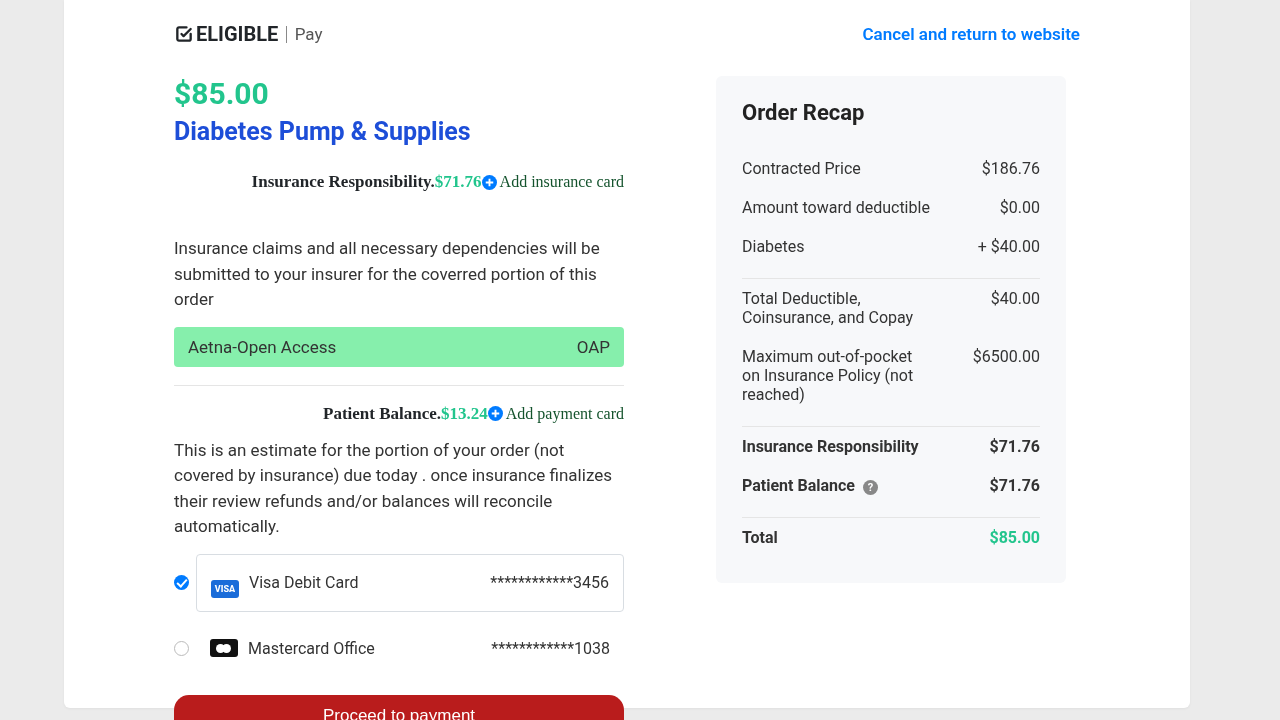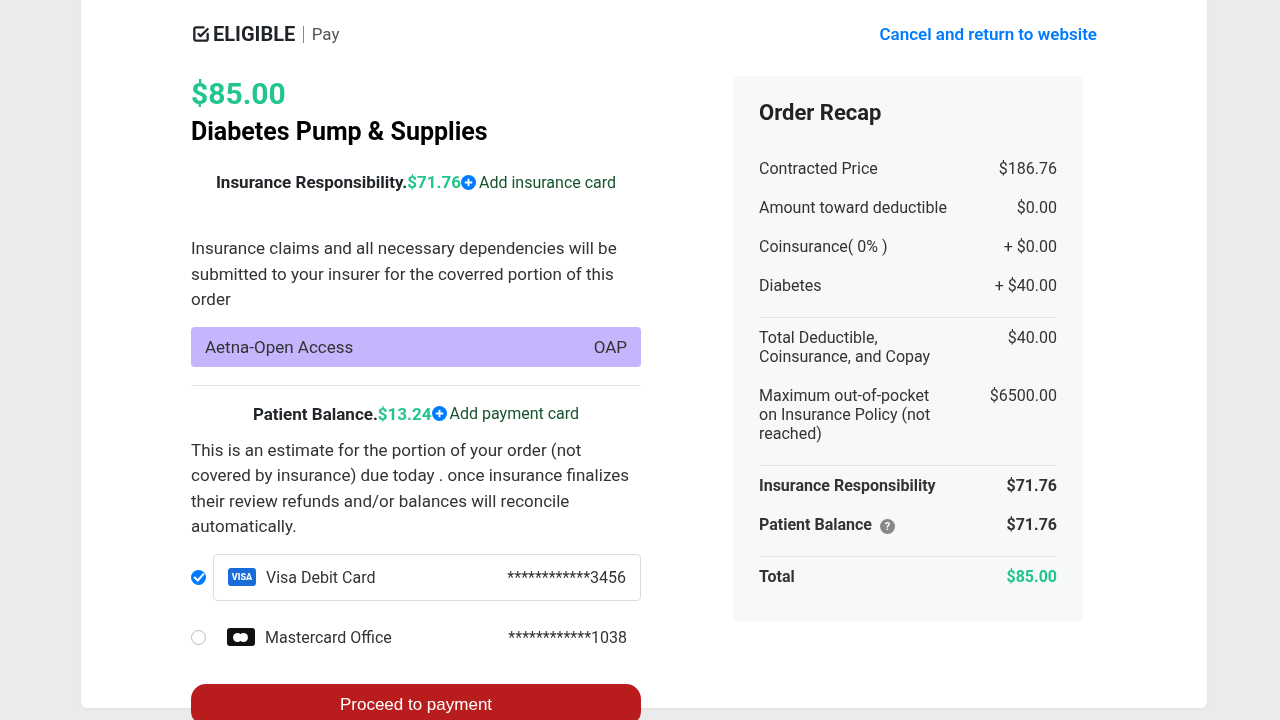--- a/index.html
+++ b/index.html
@@ -6,21 +6,21 @@
   html, body {
     width: 1280px;
     height: 720px;
     background: #ebebeb;
     font-family: -apple-system, BlinkMacSystemFont, "Segoe UI", Roboto, "Helvetica Neue", Arial, sans-serif;
     color: #212529;
     overflow: hidden;
   }
   .card {
     position: absolute;
-    left: 81px;
+    left: 64px;
     top: 0;
     width: 1126px;
     height: 708px;
     background: #fff;
     border-radius: 0 0 6px 6px;
     box-shadow: 0 1px 3px rgba(0,0,0,0.05);
     padding: 22px 110px 46px 110px;
   }
   .topbar {
     display: flex;
@@ -53,48 +53,49 @@
   .left { flex: 1; max-width: 450px; }
   .price {
     color: #22c58d;
     font-size: 30px;
     font-weight: 700;
     margin-bottom: 6px;
   }
   .title {
     font-size: 25px;
     font-weight: 700;
-    color: #000000;
+    color: #1d4ed8;
     margin-bottom: 26px;
   }
   .row-head {
     display: flex;
-    justify-content: center;
+    justify-content: flex-end;
     align-items: center;
     margin-bottom: 12px;
+    font-family: Liberation Serif, serif;
   }
   .bold { font-weight: 700; font-size: 17px; }
   .green { color: #22c58d; font-weight: 700; font-size: 17px; }
   .blue-link {
     color: #14532d;
     font-size: 16px;
     cursor: pointer;
     display: inline-flex;
     align-items: center;
   }
   .blue-link svg { margin-right: 3px; }
   .desc {
     font-size: 17px;
     color: #333;
     line-height: 1.5;
     margin-bottom: 14px;
     margin-top: 44px;
   }
   .insurance-box {
-    background: #c4b5fd;
+    background: #86efac;
     border-radius: 4px;
     padding: 10px 14px;
     display: flex;
     justify-content: space-between;
     font-size: 17px;
     color: #333;
     margin-bottom: 18px;
   }
   .divider {
     border: none;
@@ -130,21 +131,21 @@
     height: 18px;
     border-radius: 3px;
     margin-right: 10px;
     display: flex;
     align-items: center;
     justify-content: center;
     font-size: 9px;
     font-weight: 800;
     color: #fff;
   }
-  .visa { background: #1a6cd9; }
+  .visa { background: #1a6cd9; margin-top: 12px; }
   .mc {
     background: #111;
     position: relative;
   }
   .mc::before, .mc::after {
     content: "";
     position: absolute;
     width: 9px; height: 9px;
     border-radius: 50%;
     top: 4.5px;
@@ -299,24 +300,20 @@
       <div id="recap-rows">
           <div class="rline">
             <span class="lbl">Contracted Price</span>
             <span>$186.76</span>
           </div>
           <div class="rline">
             <span class="lbl">Amount toward deductible</span>
             <span>$0.00</span>
           </div>
           <div class="rline">
-            <span class="lbl">Coinsurance( 0% )</span>
-            <span>+ $0.00</span>
-          </div>
-          <div class="rline">
             <span class="lbl">Diabetes</span>
             <span>+ $40.00</span>
           </div>
         </div>
       <div id="recap-subrows">
           <div class="rline top-border">
             <span class="lbl">Total Deductible, Coinsurance, and Copay</span>
             <span>$40.00</span>
           </div>
           <div class="rline">

